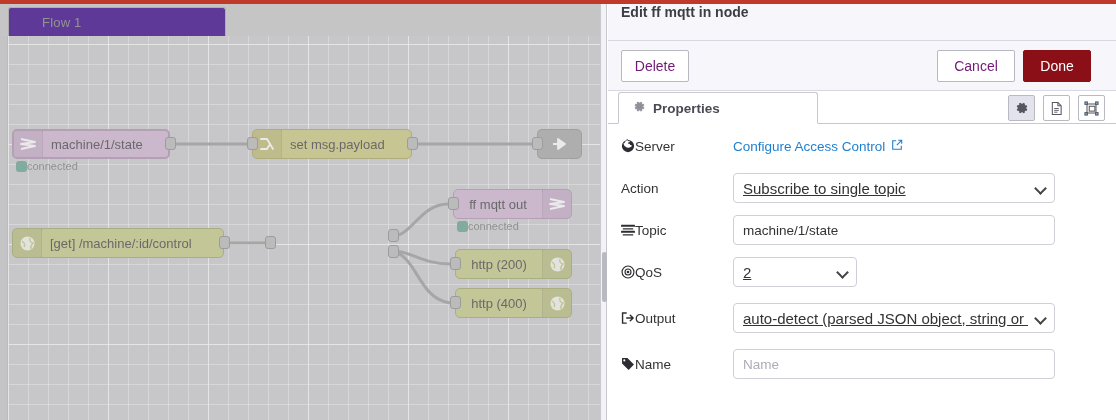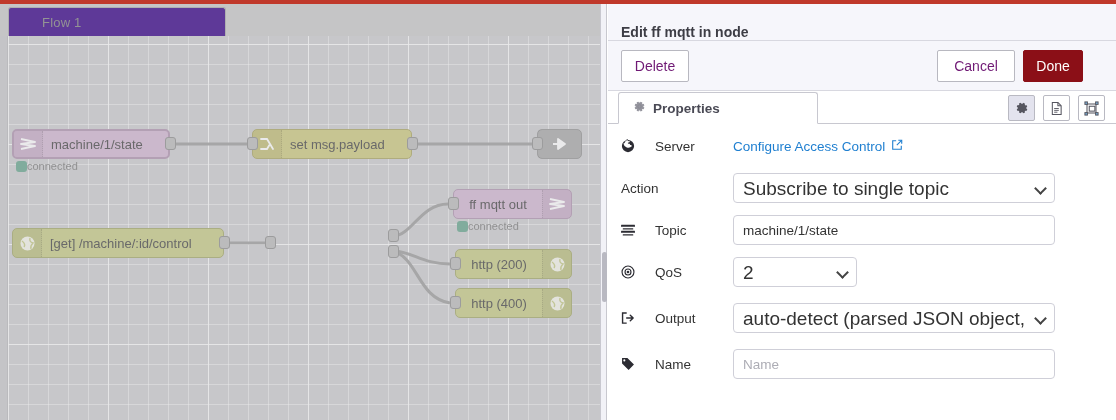--- a/index.html
+++ b/index.html
@@ -115,39 +115,39 @@
   }
 
   
   .panel {
     position: absolute; left: 608px; top: 4px; width: 508px; height: 416px;
     background: #fff;
   }
   .panel-header {
     position: absolute; left: 0; top: 0; width: 508px; height: 37px;
     background: #f6f6fb; border-bottom: 1px solid #d8d8e0;
-    display: flex; align-items: flex-end;
+    display: flex; align-items: flex-start;
   }
   .panel-title {
     font-size: 14px; font-weight: bold; color: #3d3d45; padding-left: 13px;
   }
   .panel-actions {
     position: absolute; left: 0; top: 37px; width: 508px; height: 50px;
     background: #f6f6fb; border-bottom: 1px solid #d8d8e0;
   }
   .btn {
     position: absolute; height: 32px;
     border: 1px solid #b8b8c0; background: #fff; border-radius: 2px;
     font-size: 14px; color: #701a75; cursor: pointer;
     display: flex; align-items: center; justify-content: center;
     font-family: "Liberation Sans", sans-serif;
   }
   .btn-delete { left: 13px; top: 9px; width: 68px; }
   .btn-cancel { left: 329px; top: 9px; width: 78px; }
-  .btn-done   { left: 415px; top: 9px; width: 60px;
+  .btn-done   { left: 415px; top: 9px; width: 68px;
                 background: #8b0f17; border-color: #8b0f17; color: #fff; }
 
   .tabs-row {
     position: absolute; left: 0; top: 88px; width: 508px; height: 32px;
     border-bottom: 1px solid #c8c8d0;
   }
   .ptab {
     position: absolute; left: 10px; top: 0px; width: 200px; height: 32px;
     background: #fff;
     border: 1px solid #c8c8d0; border-bottom: 1px solid #fff;
@@ -162,36 +162,37 @@
   }
   .iconbtn.active { background: #e3e3ee; }
   .ib1 { left: 400px; } .ib2 { left: 435px; } .ib3 { left: 470px; }
 
   
   .form { position: absolute; left: 0; top: 120px; width: 508px; height: 296px; }
   .frow { position: absolute; left: 13px; width: 482px; height: 28px; display: flex; align-items: center; }
   .flabel {
     width: 112px; flex-shrink: 0;
     font-size: 13.5px; color: #333;
-    display: flex; align-items: center; gap: 20px;
+    display: flex; align-items: center; gap: 0;
   }
   .flabel svg { display: block; }
   .finput {
     height: 30px; border: 1px solid #cfcfd8; border-radius: 4px;
     background: #fff; font-size: 13.5px; color: #333;
     padding: 0 9px; font-family: "Liberation Sans", sans-serif;
     outline: none;
   }
   .finput::placeholder { color: #adadb5; }
   .fselect {
     height: 30px; border: 1px solid #cfcfd8; border-radius: 4px;
-    background: #fff; font-size: 19px; color: #333;
+    background: #fff; font-size: 15px; color: #333;
     padding: 0 26px 0 9px; font-family: "Liberation Sans", sans-serif;
     -webkit-appearance: none; appearance: none; outline: none;
     position: relative;
+    text-decoration: underline;
   }
   .selwrap { position: relative; display: inline-block; }
   .selwrap::after {
     content: ""; position: absolute; right: 10px; top: 11px;
     width: 7px; height: 7px;
     border-right: 2px solid #444; border-bottom: 2px solid #444;
     transform: rotate(45deg); pointer-events: none;
   }
   .link {
     font-size: 13.5px; color: #1f7fd0; text-decoration: none;

